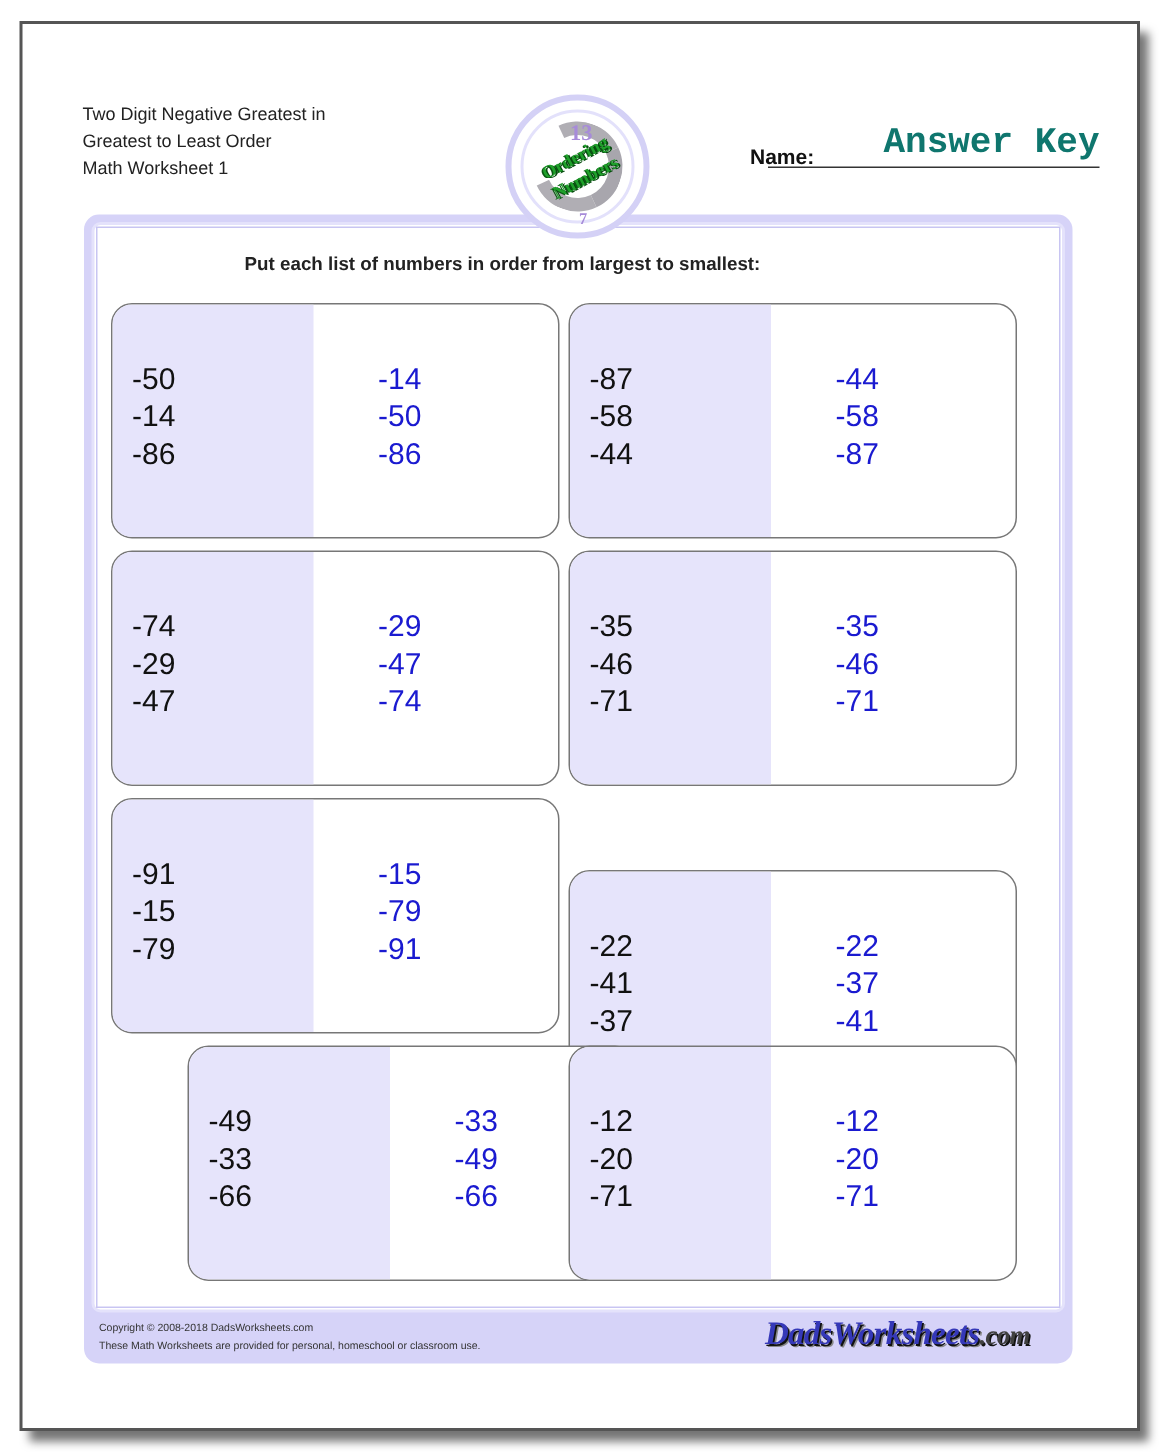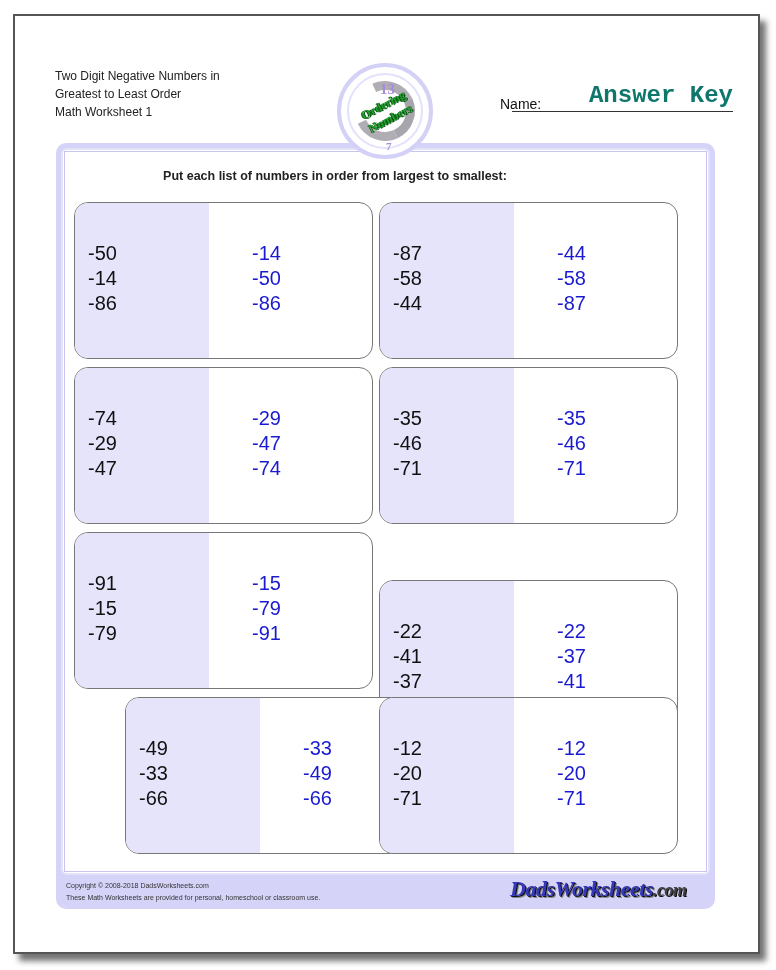--- a/index.html
+++ b/index.html
@@ -6,21 +6,21 @@
   body { width:776px; height:970px; background:#ffffff; position:relative; overflow:hidden; font-family:"Liberation Sans", sans-serif; }
   .page { position:absolute; left:13px; top:14px; width:747px; height:940px; background:#fff; border:2px solid #555; box-shadow:6px 7px 6px rgba(0,0,0,0.55); box-sizing:border-box; }
   .title-block { position:absolute; left:55px; top:67px; font-size:12px; line-height:18px; color:#222; }
   .title-block div { white-space:nowrap; }
   .logo { position:absolute; left:337px; top:63px; width:96px; height:96px; border-radius:50%; background:#fff; border:4px solid #d4d1f6; box-sizing:border-box; z-index:3; }
   .logo .ring { position:absolute; left:6px; top:6px; width:76px; height:76px; border-radius:50%; border:2px solid #e3e1fb; box-sizing:border-box; }
   .logo .arc { position:absolute; left:14px; top:14px; width:60px; height:60px; border-radius:50%; border:9px solid #b0aeb4; border-left-color:transparent; border-right-color:#a8a6ad; box-sizing:border-box; transform:rotate(20deg); }
   .logo .n13 { position:absolute; left:39px; top:14px; font-family:"Liberation Serif", serif; font-size:15px; color:#a78bd9; font-weight:bold; }
   .logo .n7 { position:absolute; left:45px; top:73px; font-family:"Liberation Serif", serif; font-size:11px; color:#a78bd9; font-weight:bold; }
   .logo .txt { position:absolute; left:10px; top:30px; width:72px; text-align:center; font-family:"Liberation Serif", serif; font-weight:bold; font-size:12px; line-height:15px; color:#1fa12b; text-shadow:1px 1px 0 #064d0e, -1px 0 0 #0a5a12; transform:rotate(-28deg); }
-  .name-label { position:absolute; left:467px; top:96px; font-size:14px; font-weight:normal; color:#111;padding-left:33px; }
+  .name-label { position:absolute; left:467px; top:96px; font-size:14px; font-weight:bold; color:#111;padding-left:33px; }
   .name-line { position:absolute; left:512px; top:111px; width:221px; height:1px; background:#333; }
   .answer-key { position:absolute; left:512px; top:82px; width:221px; text-align:right; font-size:24px; font-weight:bold; color:#0f766e;font-family:Liberation Mono, monospace; }
   .frame-outer { position:absolute; left:56px; top:143px; width:659px; height:766px; border-radius:10px; background:#d6d3f8; }
   .frame-inner { position:absolute; left:61px; top:148px; width:649px; height:727px; background:#fff; border:2px solid #e4e2fb; border-radius:6px; box-sizing:border-box; }
   .frame-inner2 { position:absolute; left:64px; top:151px; width:643px; height:721px; border:1px solid #c8c5f2; box-sizing:border-box; }
   .instructions { position:absolute; left:56px; top:169px; width:558px; text-align:center; font-size:12.5px; font-weight:bold; color:#222; }
   .box { position:absolute; width:299px; height:157px; border:1.5px solid #777; border-radius:14px; background:#fff; box-sizing:border-box; overflow:hidden; }
   .box .shade { position:absolute; left:0; top:0; bottom:0; width:134px; background:#e6e4fb; }
   .box .col { position:absolute; top:38px; font-size:20px; line-height:25px; }
   .box .q { left:13px; color:#111; }
@@ -28,21 +28,21 @@
   .footer-text { position:absolute; left:66px; top:880px; font-size:7px; line-height:12px; color:#333; white-space:nowrap; }
   .brand { position:absolute; left:510px; top:876px; font-family:"Liberation Serif", serif; font-style:italic; font-weight:bold; font-size:22px; color:#3538b8; text-shadow:1px 1px 0 #111, 2px 2px 0 #888; letter-spacing:-0.5px; }
   .brand .sfx { font-size:18px; color:#404040; text-shadow:1px 1px 0 #111; }
 </style>
 </head>
 <body>
 
 <div class="page"></div>
 
 <div class="title-block">
-  <div>Two Digit Negative Numbers in</div>
+  <div>Two Digit Negative Greatest in</div>
   <div>Greatest to Least Order</div>
   <div>Math Worksheet 1</div>
 </div>
 
 <div class="frame-outer"></div>
 <div class="frame-inner"></div>
 <div class="frame-inner2"></div>
 
 <div class="logo">
   <div class="ring"></div>

